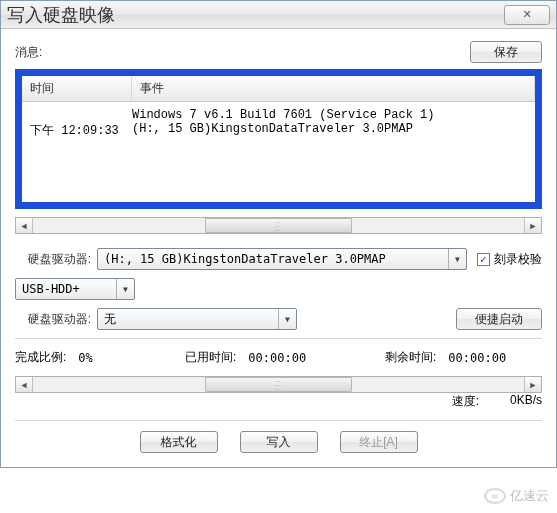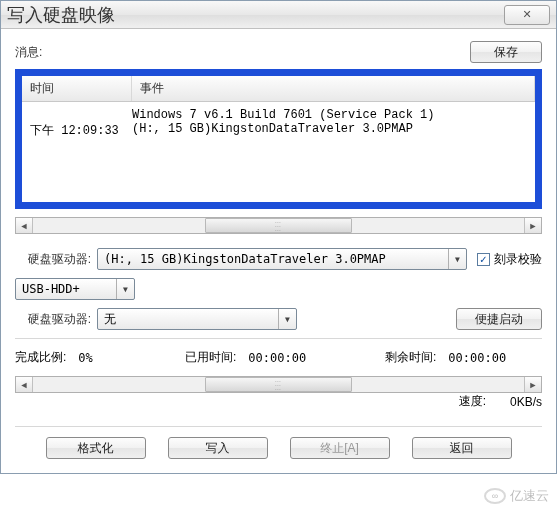--- a/index.html
+++ b/index.html
@@ -35,23 +35,23 @@
 .combo { height: 22px; border: 1px solid #7a8a99; border-radius: 2px; background: linear-gradient(#fff,#eaeaea); display: flex; align-items: center; padding: 0 6px; font-family: SimSun, monospace; font-size: 12px; color: #000; position: relative; }
 .combo .dd { position: absolute; right: 0; top: 0; bottom: 0; width: 18px; border-left: 1px solid #b0b0b0; display: flex; align-items: center; justify-content: center; font-size: 8px; color: #444; }
 .textfield { height: 22px; border: 1px solid #7a8a99; background: #fff; padding: 0 6px; font-family: SimSun, monospace; font-size: 12px; color: #000; flex: 1; display: flex; align-items: center; }
 .checkbox { display: flex; align-items: center; gap: 4px; margin-left: 10px; }
 .checkbox .box { width: 13px; height: 13px; border: 1px solid #5a7ca0; background: #fff; display: flex; align-items: center; justify-content: center; font-size: 10px; color: #1050a0; }
 .hr { border: none; border-top: 1px solid #d8d8d8; margin: 8px 0 10px 0; }
 .status-row { display: flex; align-items: center; margin-bottom: 10px; }
 .status-row .pair { display: flex; align-items: center; }
 .status-row .lab { margin-right: 12px; }
 .status-row .val { font-family: SimSun, monospace; }
-.speed-row { display: flex; justify-content: flex-end; gap: 24px; margin-bottom: 16px; align-items: center; }
+.speed-row { display: flex; justify-content: flex-end; gap: 31px; margin-bottom: 10px; }
 .bottom-buttons { display: flex; justify-content: center; gap: 22px; margin: 8px 0 4px 0; }
-.bottom-buttons .btn { width: 100px; }
+.bottom-buttons .btn { width: 78px; }
 .watermark { position: fixed; right: 8px; bottom: 8px; opacity: 0.55; font-size: 13px; color: #888; display:flex; align-items:center; gap:4px; }
 .watermark .circ { width: 22px; height: 16px; border: 2px solid #bbb; border-radius: 50%; display:inline-flex; align-items:center; justify-content:center; font-size:9px; }
 </style>
 </head>
 <body>
 
 <div class="window">
   <div class="titlebar">
     <span class="titlebar-text">写入硬盘映像</span>
     <div class="close-btn">
@@ -154,21 +154,20 @@
       <span>速度:</span>
       <span class="val">0KB/s</span>
     </div>
 
     <hr class="hr">
 
     <div class="bottom-buttons">
       <button class="btn">格式化</button>
       <button class="btn">写入</button>
       <button class="btn disabled">终止[A]</button>
-      <button class="btn">返回</button>
     </div>
 
   </div>
 </div>
 
 <div class="watermark">
   <span class="circ">∞</span>
   <span>亿速云</span>
 </div>
 

